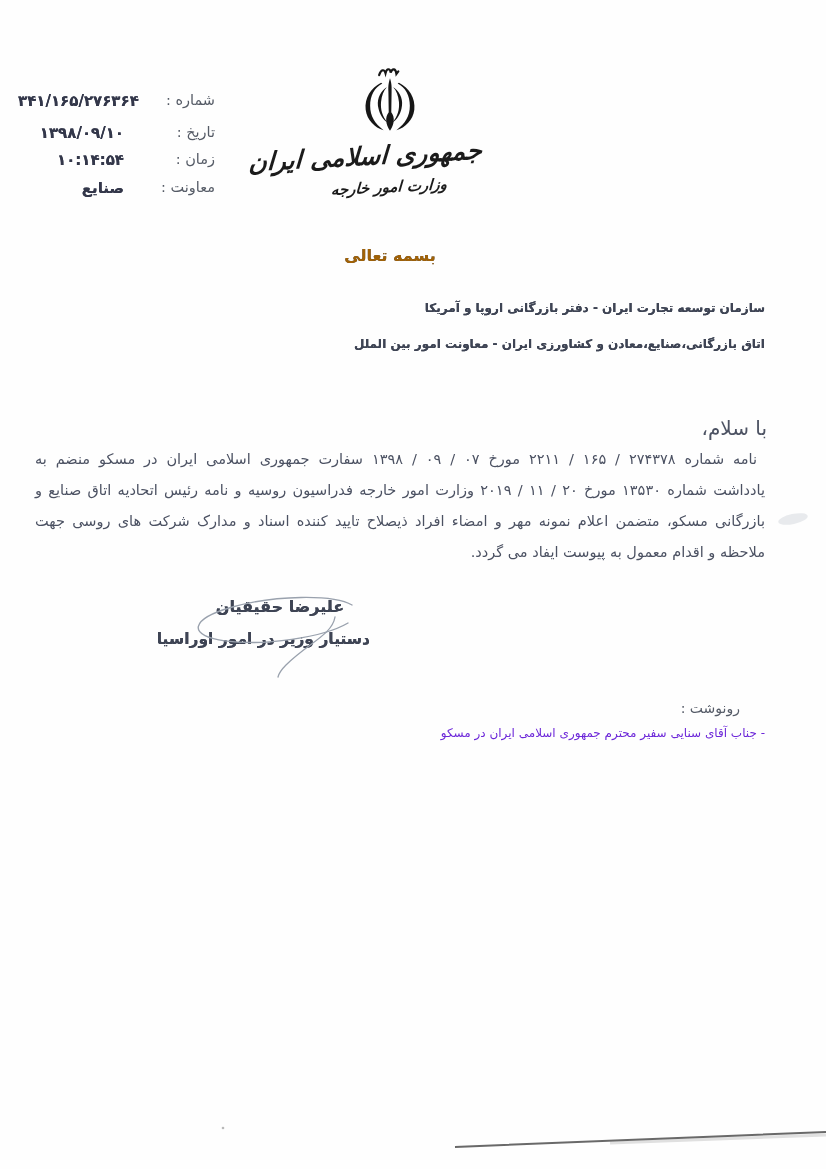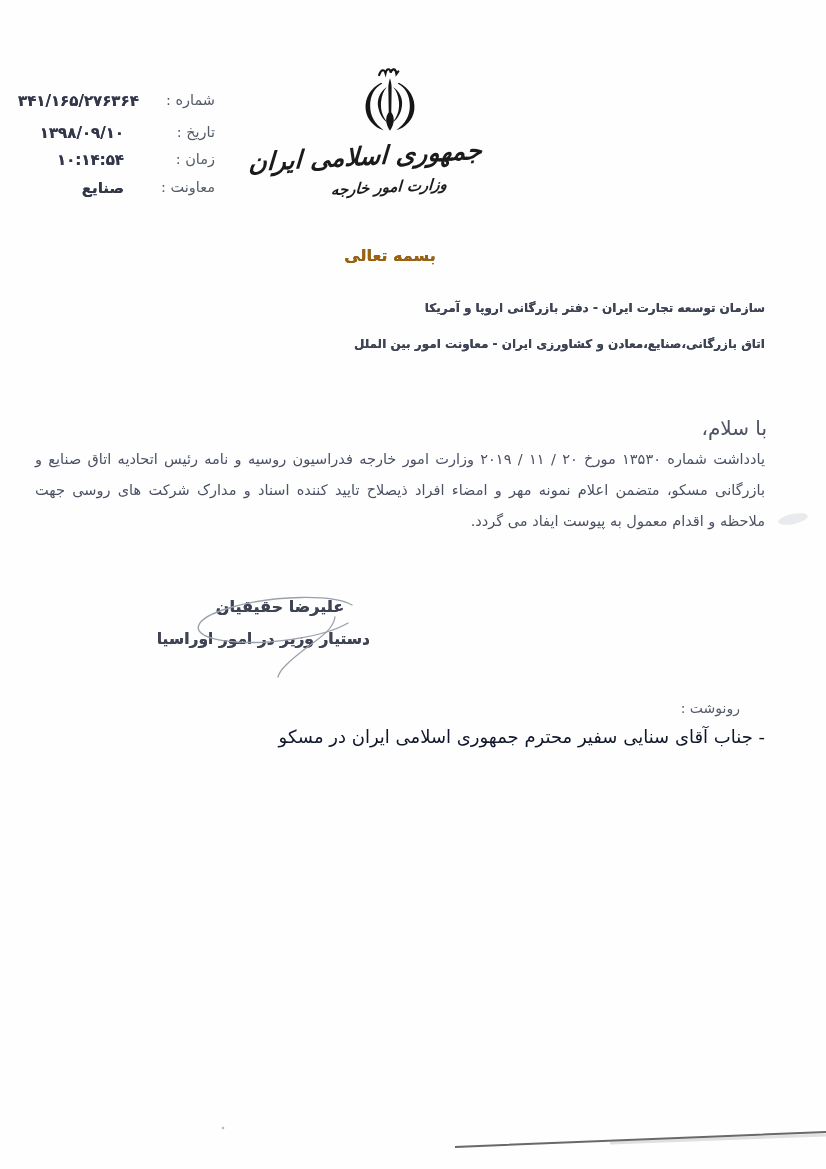--- a/index.html
+++ b/index.html
@@ -56,21 +56,21 @@
 
   
   .sig-name{left:205px;top:597px;width:150px;text-align:center;
     font-size:16px;font-weight:bold;color:#3e4454;text-shadow:0 0 .4px #3e4454;white-space:nowrap;}
   .sig-title{left:180px;top:630px;width:190px;text-align:center;
     font-size:15.5px;font-weight:bold;color:#3e4454;text-shadow:0 0 .4px #3e4454;white-space:nowrap;}
   .scribble{left:180px;top:583px;width:200px;height:100px;pointer-events:none;}
 
   
   .cc-label{right:86px;top:700px;font-size:14px;color:#565c68;}
-  .cc-item{right:61px;top:726px;font-size:18px;color:#0f172a;white-space:nowrap;}
+  .cc-item{right:61px;top:726px;font-size:12px;color:#6d28d9;white-space:nowrap;}
 
   
   .artifacts{left:0;top:0;width:826px;height:1169px;pointer-events:none;}
 </style>
 </head>
 <body>
 
 <div class="page">
 
   <div class="abs emblem">
@@ -109,20 +109,21 @@
   <div class="abs meta-value r3">صنایع</div>
 
   <div class="abs besmele">بسمه تعالی</div>
 
   <div class="abs addr addr1">سازمان توسعه تجارت ایران - دفتر بازرگانی اروپا و آمریکا</div>
   <div class="abs addr addr2">اتاق بازرگانی،صنایع،معادن و کشاورزی ایران - معاونت امور بین الملل</div>
 
   <div class="abs salutation">با سلام،</div>
 
   <div class="abs body-block">
+    <div class="bline first">نامه شماره ۲۷۴۳۷۸ / ۱۶۵ / ۲۲۱۱ مورخ ۰۷ / ۰۹ / ۱۳۹۸ سفارت جمهوری اسلامی ایران در مسکو منضم به</div>
     <div class="bline">یادداشت شماره ۱۳۵۳۰ مورخ ۲۰ / ۱۱ / ۲۰۱۹ وزارت امور خارجه فدراسیون روسیه و نامه رئیس اتحادیه اتاق صنایع و</div>
     <div class="bline">بازرگانی مسکو، متضمن اعلام نمونه مهر و امضاء افراد ذیصلاح تایید کننده اسناد و مدارک شرکت های روسی جهت</div>
     <div class="bline last">ملاحظه و اقدام معمول به پیوست ایفاد می گردد.</div>
   </div>
 
   <div class="abs sig-name">علیرضا حقیقیان</div>
   <div class="abs sig-title">دستیار وزیر در امور اوراسیا</div>
 
   <svg class="abs scribble" viewBox="0 0 200 100" width="200" height="100" aria-hidden="true">
     <path d="M172 22 A80 21 -6 1 0 168 40" fill="none" stroke="#99a1ad" stroke-width="1.4" stroke-linecap="round"></path>

